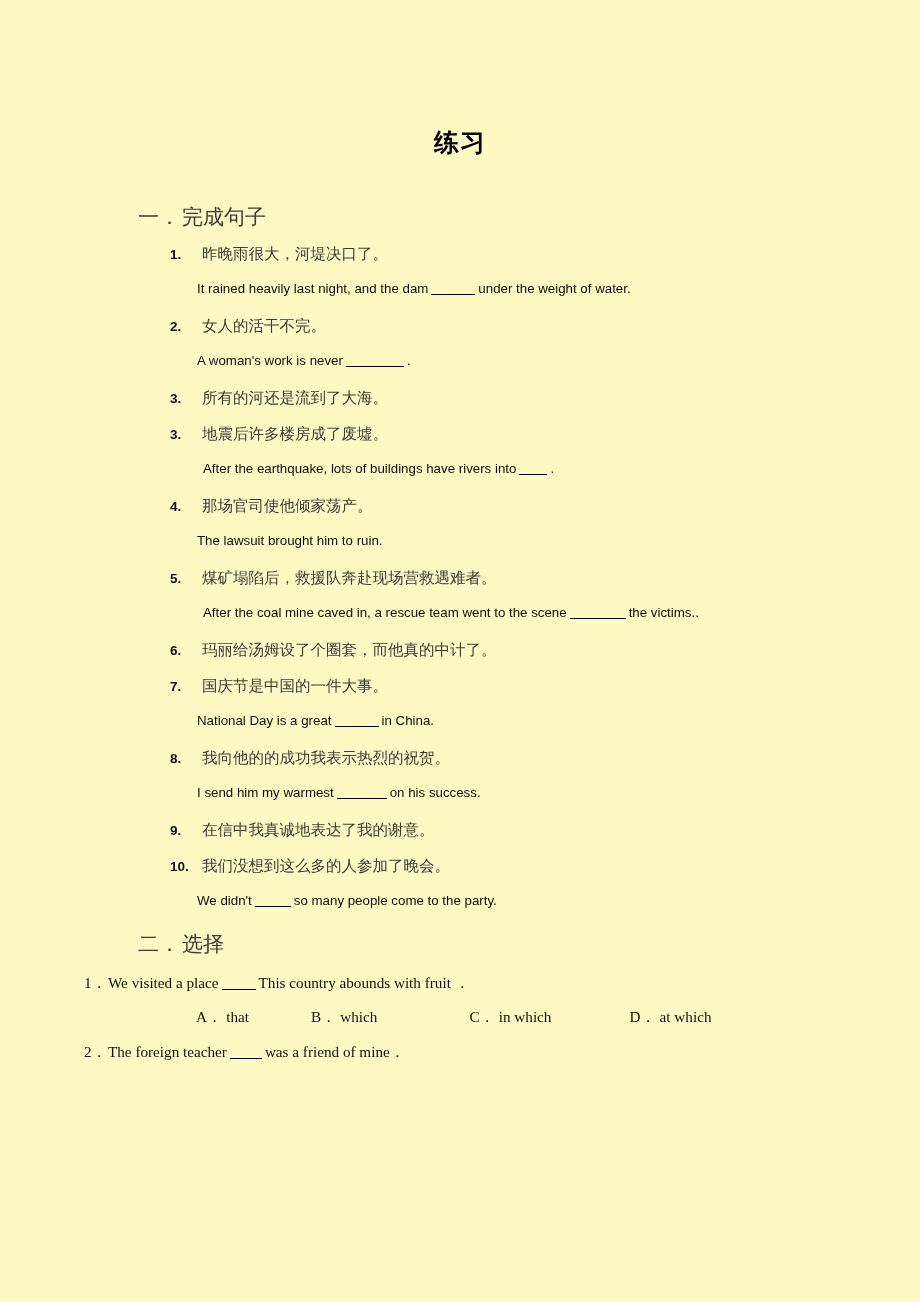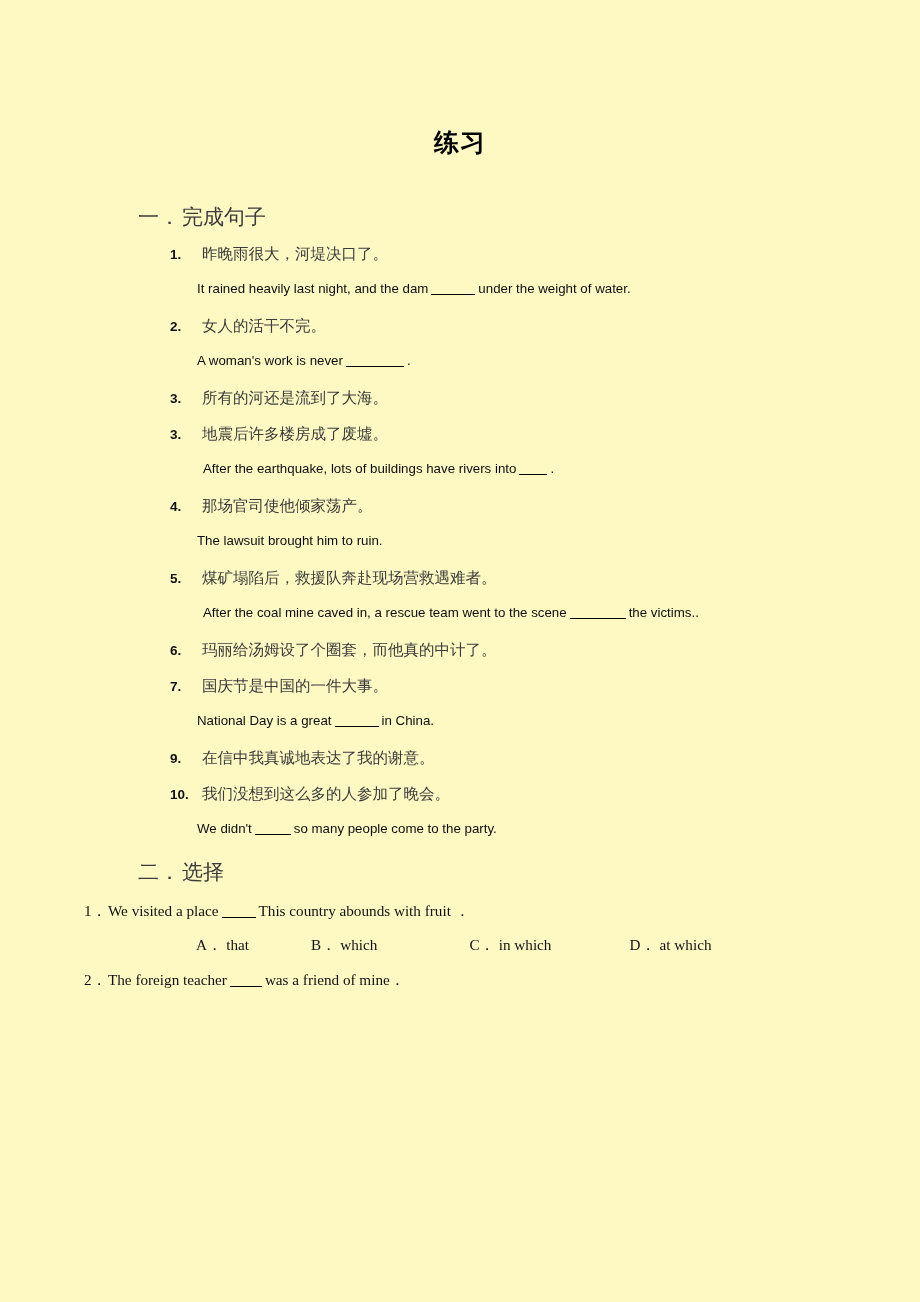--- a/index.html
+++ b/index.html
@@ -171,20 +171,24 @@
           <div class="q-en indent-2"><span>After the coal mine caved in, a rescue team went to the scene</span><span class="blank" style="width: 56px;"></span><span>the victims..</span></div>
         </div>
         <div class="qi">
           <div class="q-cn"><span class="num">6.</span><span class="cn-text">玛丽给汤姆设了个圈套，而他真的中计了。</span></div>
         </div>
         <div class="qi">
           <div class="q-cn"><span class="num">7.</span><span class="cn-text">国庆节是中国的一件大事。</span></div>
           <div class="q-en"><span>National Day is a great</span><span class="blank" style="width: 44px;"></span><span>in China.</span></div>
         </div>
         <div class="qi">
+          <div class="q-cn"><span class="num">8.</span><span class="cn-text">我向他的的成功我表示热烈的祝贺。</span></div>
+          <div class="q-en"><span>I send him my warmest</span><span class="blank" style="width: 50px;"></span><span>on his success.</span></div>
+        </div>
+        <div class="qi">
           <div class="q-cn"><span class="num">9.</span><span class="cn-text">在信中我真诚地表达了我的谢意。</span></div>
         </div>
         <div class="qi">
           <div class="q-cn"><span class="num">10.</span><span class="cn-text">我们没想到这么多的人参加了晚会。</span></div>
           <div class="q-en"><span>We didn't</span><span class="blank" style="width: 36px;"></span><span>so many people come to the party.</span></div>
         </div>
       </div>
 
     <div class="section-head" style="margin-top:20px;margin-bottom:15px;">
       <span class="sec-num">二．</span><span class="sec-label">选择</span>

